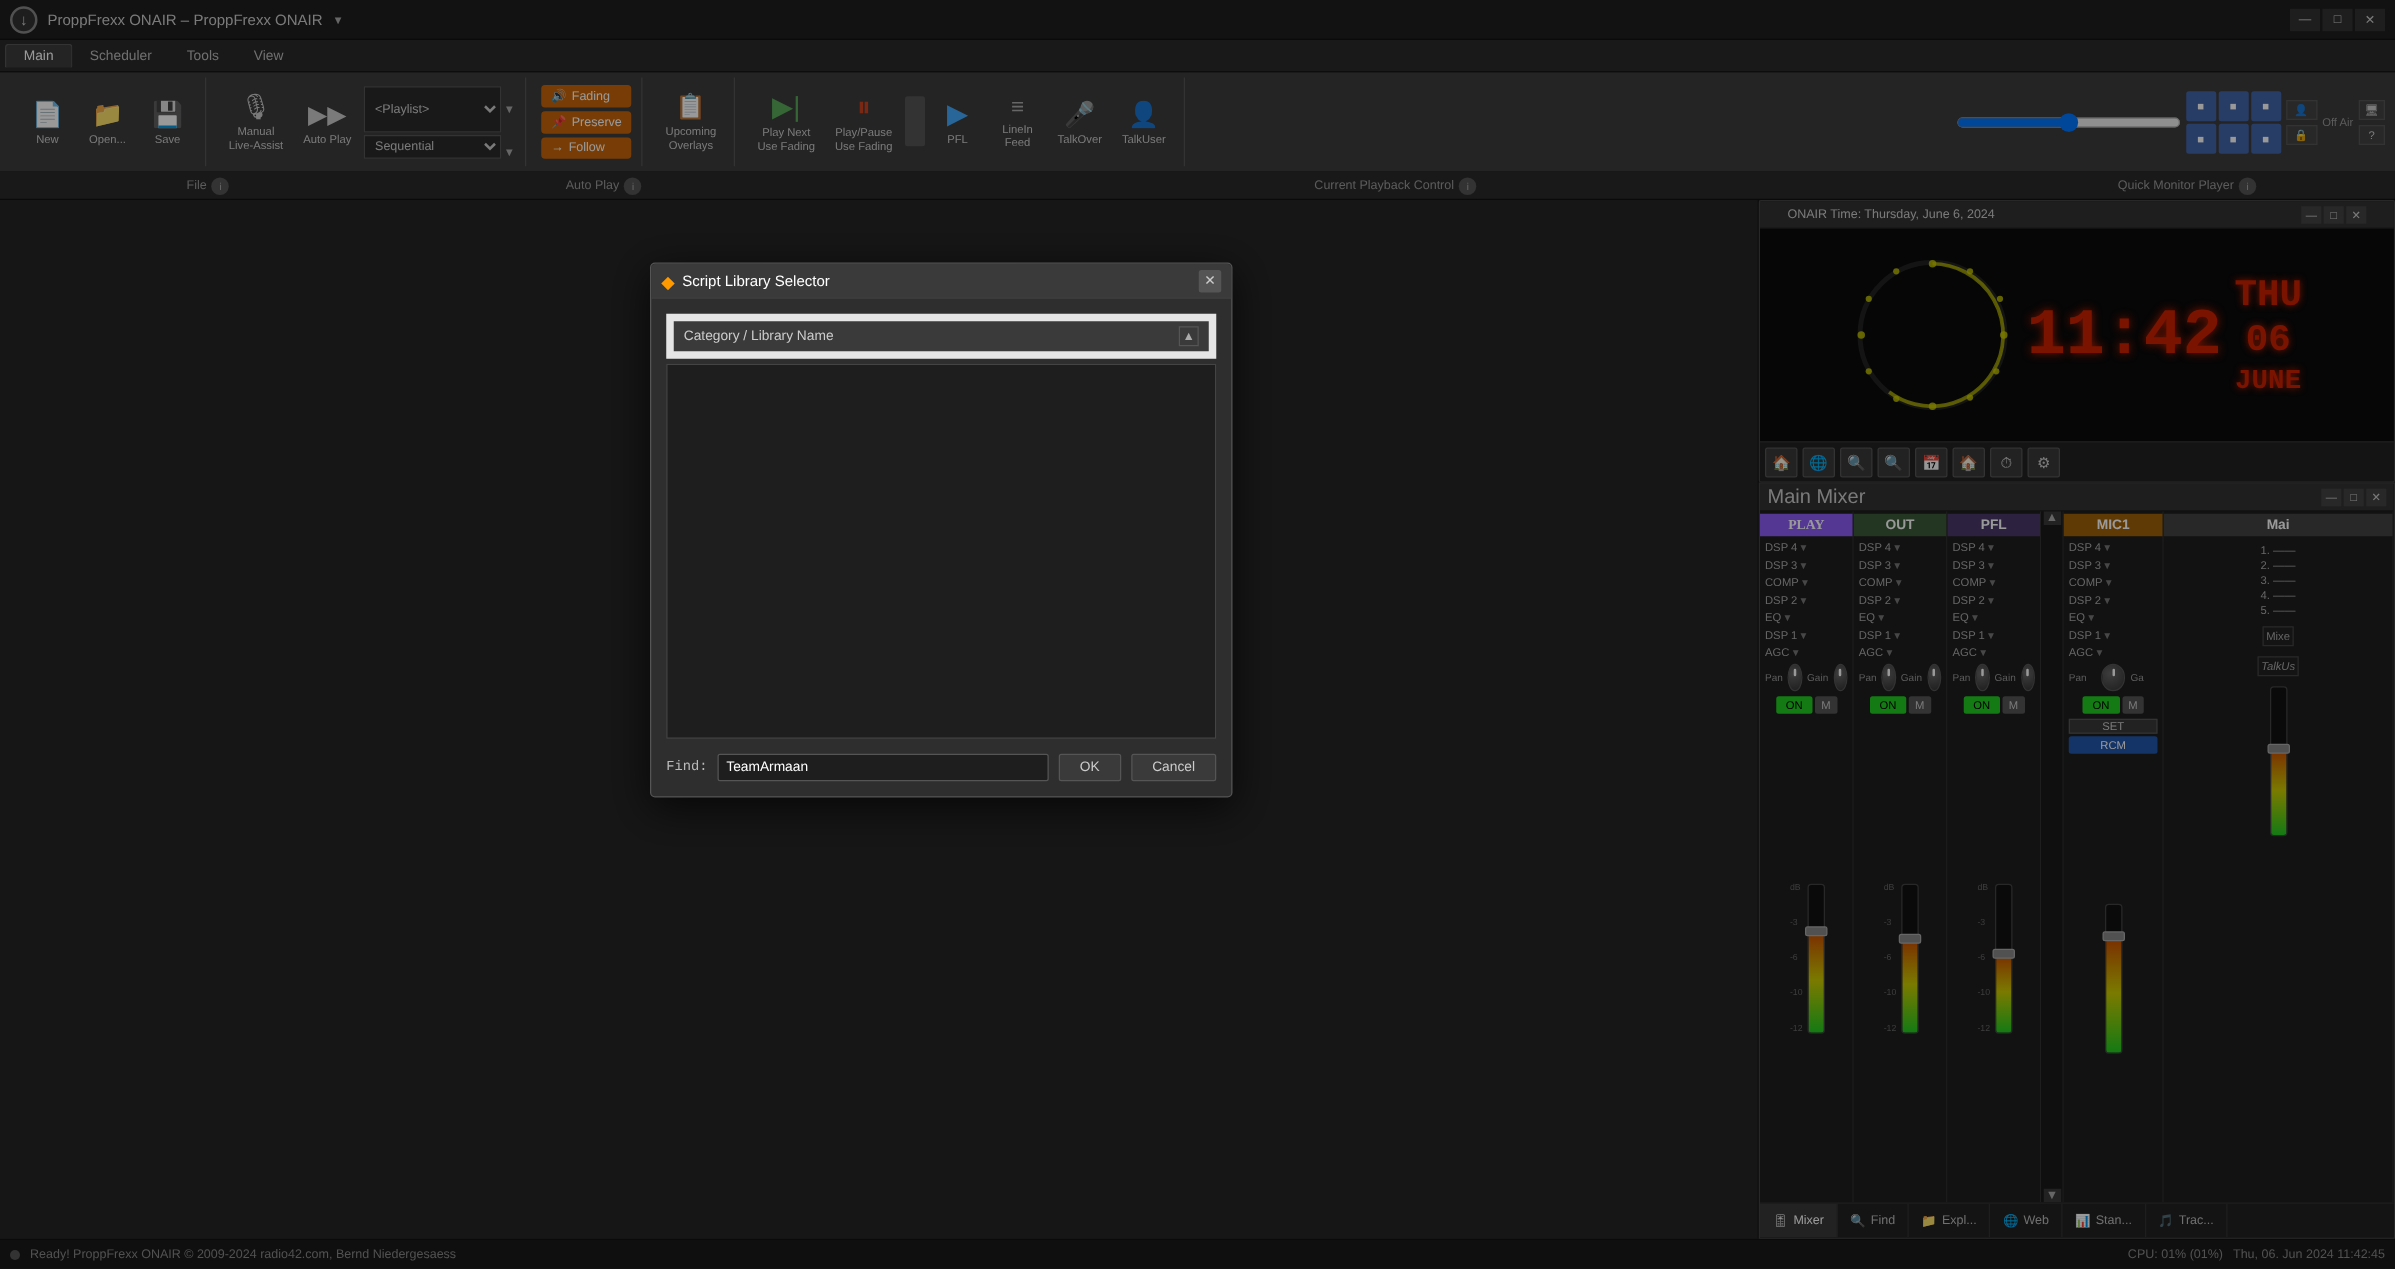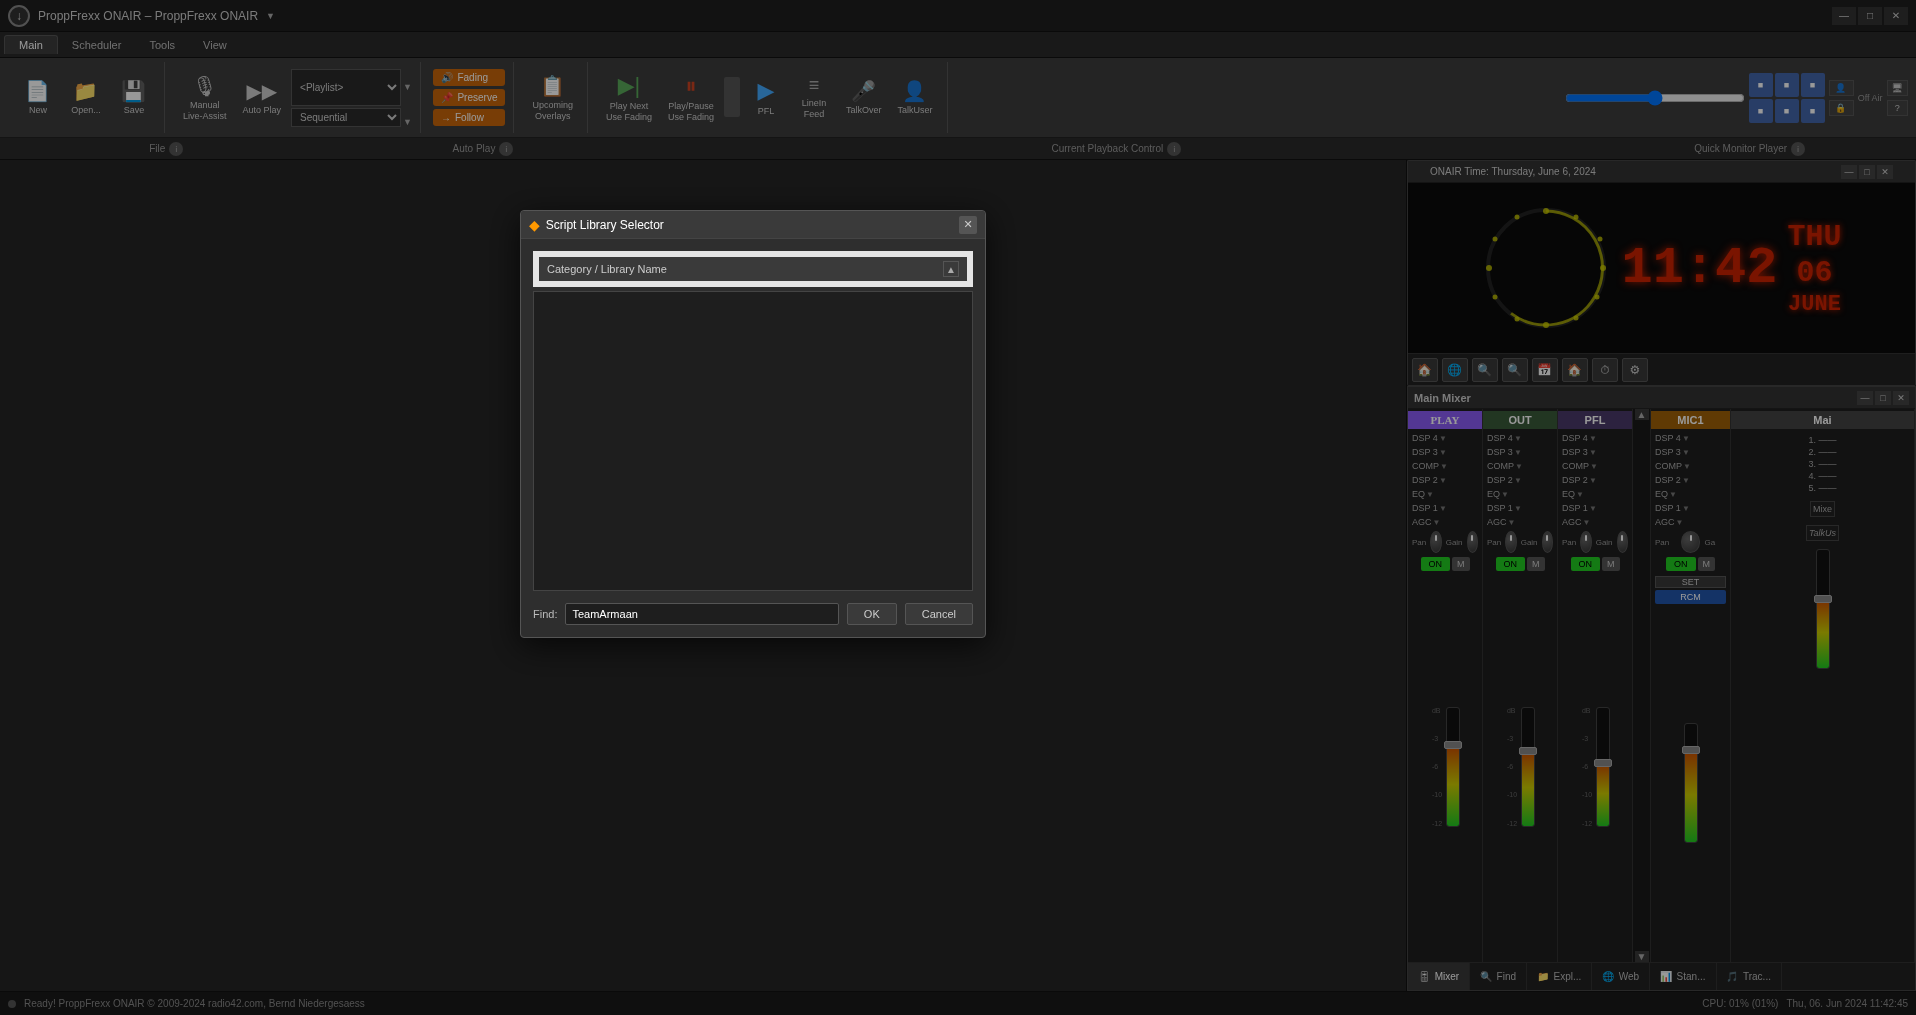--- a/index.html
+++ b/index.html
@@ -363,21 +363,21 @@
     .mixer-header {
       height: 22px;
       background: #333;
       display: flex;
       align-items: center;
       padding: 0 6px;
       justify-content: space-between;
       border-bottom: 1px solid #222;
     }
     .mixer-title {
-      font-size: 11px; color: #ccc; font-weight: bold;
+      font-size: 16px; color: #ccc; font-weight: normal;
     }
     .mixer-body {
       display: flex;
       flex: 1;
       overflow: hidden;
     }
 
     
     .mixer-channel {
       width: 75px;
@@ -639,20 +639,21 @@
     }
     .dialog-find-row {
       display: flex;
       align-items: center;
       gap: 8px;
     }
     .find-label {
       font-size: 11px;
       color: #bbb;
       white-space: nowrap;
+      font-family: Liberation Mono, monospace;
     }
     .find-input {
       flex: 1;
       background: #1e1e1e;
       border: 1px solid #555;
       color: #fff;
       padding: 4px 6px;
       font-size: 11px;
       border-radius: 2px;
     }

